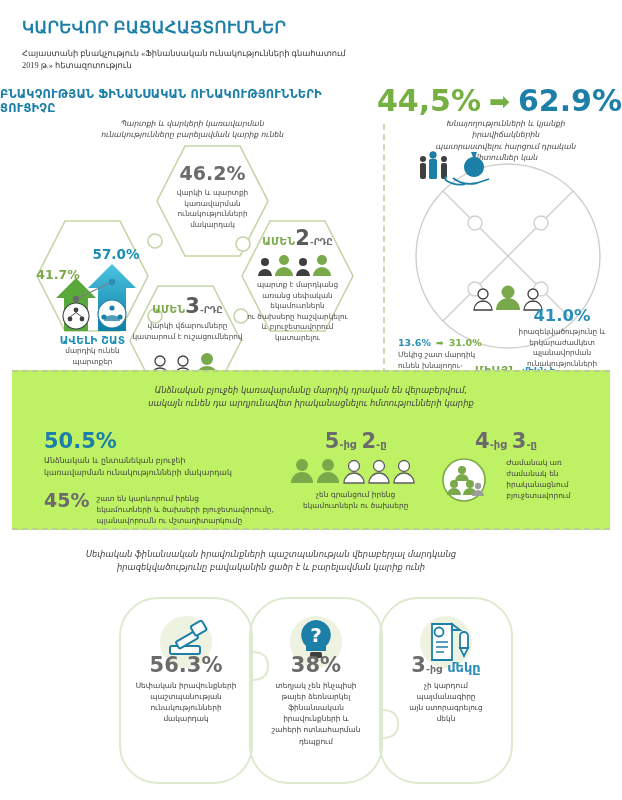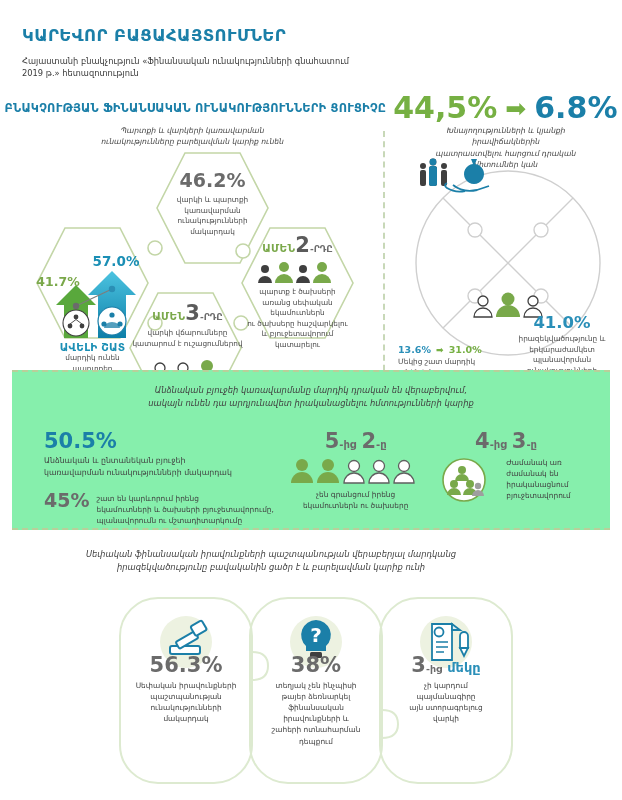--- a/index.html
+++ b/index.html
@@ -7,21 +7,21 @@
     width: 622px; height: 800px;
     background: #ffffff;
     font-family: "DejaVu Sans", "Liberation Sans", sans-serif;
     color: #4a4a4a;
     overflow: hidden;
     position: relative;
   }
   .page { width: 622px; height: 800px; position: relative; }
 
   
-  .hdr { padding: 26px 0 0 22px; }
+  .hdr { padding: 18px 0 0 22px; font-family: Liberation Serif, serif; }
   .hdr-title {
     font-size: 16.5px; font-weight: bold; color: #1b7fa8;
     letter-spacing: .4px;
   }
   .hdr-sub {
     font-size: 8.3px; color: #3a3a3a; line-height: 1.45; margin-top: 10px;
   }
 
   
   .banner {
@@ -64,21 +64,21 @@
   .pct-310 { font-size: 9.5px; font-weight: bold; color: #76b043; }
   .arr-sm { color: #76b043; font-weight: bold; font-size: 9px; }
   .only3 { font-size: 19px; font-weight: bold; color: #6b6b6b; }
   .only3-suf { font-size: 9px; font-weight: bold; color: #6b6b6b; }
   .miayn { font-size: 11px; font-weight: bold; color: #7aa84a; letter-spacing: .3px; }
   .mekn { font-size: 9.5px; font-weight: bold; color: #2a8fb8; }
 
   
   .band {
     position: absolute; left: 12px; top: 370px; width: 598px; height: 160px;
-    background: #86efac;
+    background: #bef264;
     border-top: 2px dashed #b9cf9a; border-bottom: 2px dashed #b9cf9a;
   }
   .band-cap {
     text-align: center; font-size: 8.4px; font-style: italic; color: #3f3f3f;
     line-height: 1.6; padding: 12px 40px 0;
   }
   .band-row { display: flex; margin-top: 20px; padding: 0 32px; }
   .b-col1 { width: 256px; }
   .b-col2 { width: 172px; text-align: center; }
   .b-col3 { width: 158px; text-align: center; }
@@ -114,21 +114,21 @@
     <div class="hdr-sub">
       <div>Հայաստանի բնակչություն «Ֆինանսական ունակությունների գնահատում</div>
       <div>2019 թ.» հետազոտություն</div>
     </div>
   </div>
 
   <div class="banner">
     <span class="banner-label">ԲՆԱԿՉՈՒԹՅԱՆ ՖԻՆԱՆՍԱԿԱՆ ՈՒՆԱԿՈՒԹՅՈՒՆՆԵՐԻ ՑՈՒՑԻՉԸ</span>
     <span class="banner-from">44,5%</span>
     <span class="banner-arrow">➡</span>
-    <span class="banner-to">6.8%</span>
+    <span class="banner-to">62.9%</span>
   </div>
 
   <div class="top">
     <div class="divider-v"></div>
 
     <div class="cap cap-left">
       <div>Պարտքի և վարկերի կառավարման</div>
       <div>ունակությունները բարելավման կարիք ունեն</div>
     </div>
     <div class="cap cap-right">
@@ -232,21 +232,21 @@
         <div>ունակությունների</div>
         <div>մակարդակ</div>
       </div>
     </div>
 
     <div class="ov" style="left:245px; top:110px; width:105px;">
       <div>
         <span class="amen">ԱՄԵՆ</span><span class="amen-num">2</span><span class="amen-suf">-ՐԴԸ</span>
       </div>
       <div class="sm" style="margin-top:30px;">
-        <div>պարտք է ծախսերի</div>
+        <div>պարտք է մարդկանց</div>
         <div>առանց սեփական եկամուտներն</div>
         <div>ու ծախսերը հաշվարկելու</div>
         <div>և բյուջետավորում</div>
         <div>կատարելու</div>
       </div>
     </div>
 
     <div class="ov" style="left:125px; top:178px; width:125px;">
       <div>
         <span class="amen">ԱՄԵՆ</span><span class="amen-num">3</span><span class="amen-suf">-ՐԴԸ</span>
@@ -496,17 +496,17 @@
 
     <div class="bcell" style="left:371px; top:115px;">
       <div>
         <span class="bpct">3</span><span class="bsuf">-ից</span>
         <span class="bmek">մեկը</span>
       </div>
       <div class="btxt">
         <div>չի կարդում</div>
         <div>պայմանագիրը</div>
         <div>այն ստորագրելուց</div>
-        <div>վարկի</div>
+        <div>մեկն</div>
       </div>
     </div>
   </div>
 </div>
 
 </body></html>

